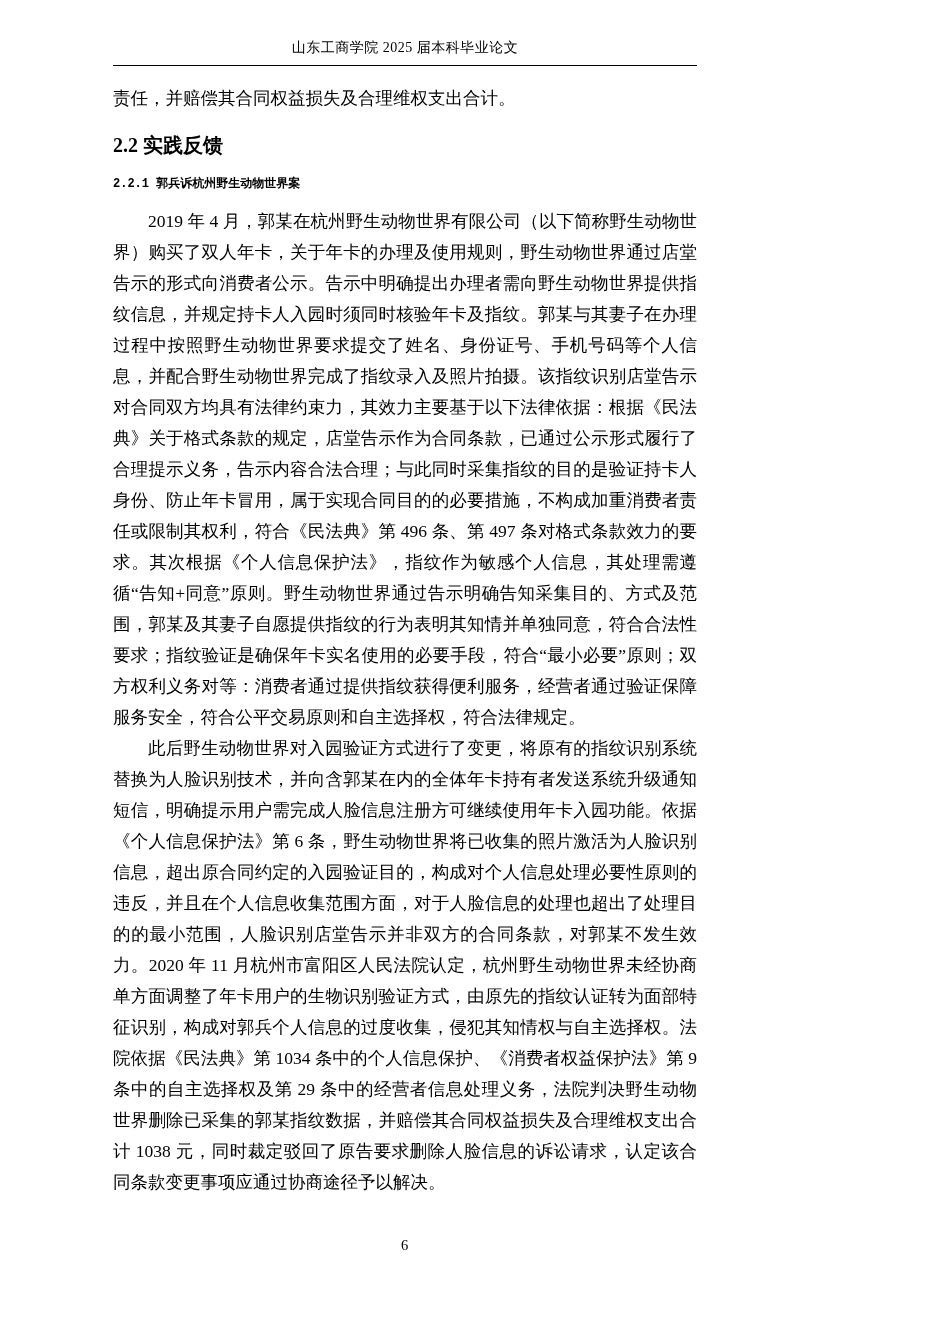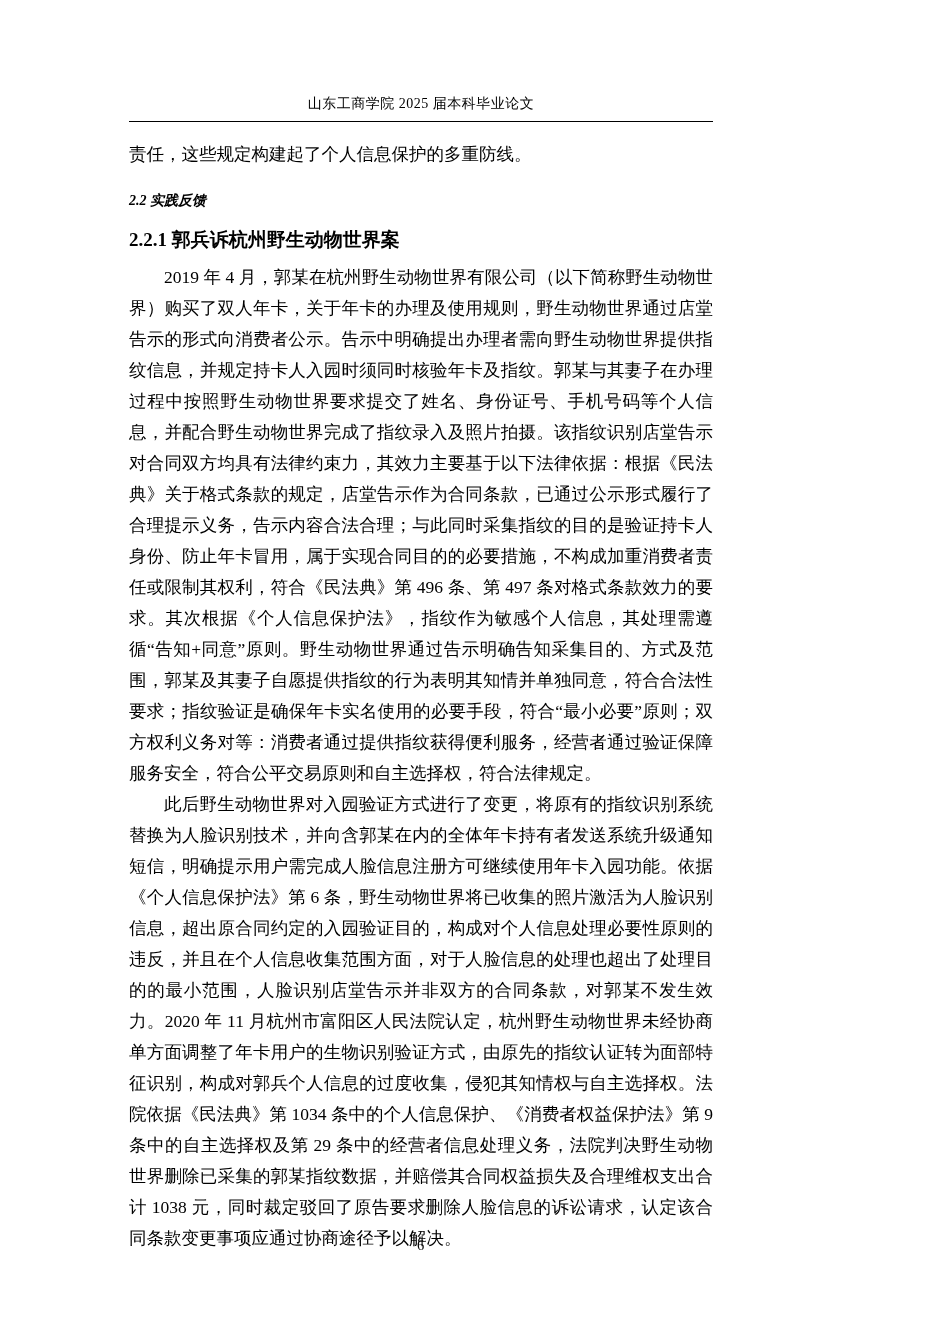--- a/index.html
+++ b/index.html
@@ -6,25 +6,24 @@
   html, body {
     margin: 0;
     padding: 0;
     background: #ffffff;
   }
   .page {
     position: relative;
     width: 809px;
     height: 1344px;
     background: #ffffff;
-    padding: 94px 112px 0 113px;
+    padding: 38px 112px 0 113px;
     font-family: "Liberation Serif", "DejaVu Serif", serif;
     color: #000000;
     overflow: hidden;
-    margin-left: 16px;
   }
   .doc-header {
     text-align: center;
     font-size: 14px;
     line-height: 20px;
     padding-bottom: 7px;
     border-bottom: 1px solid #000000;
     letter-spacing: 0.5px;
   }
   .doc-body {
@@ -34,31 +33,31 @@
     text-align: justify;
   }
   .para {
     margin: 0;
     text-indent: 2em;
   }
   .para.no-indent {
     text-indent: 0;
   }
   .section-heading {
-    font-size: 14px;
+    font-size: 20px;
     font-weight: bold;
     line-height: 30px;
     margin: 16px 0 11px 0;
-    font-style: italic;
   }
   .subsection-heading {
-    font-size: 19px;
+    font-size: 12px;
     font-weight: bold;
     line-height: 26px;
     margin: 6px 0 9px 0;
+    font-family: Liberation Mono, monospace;
   }
   .doc-footer {
     position: absolute;
     left: 0;
     bottom: 90px;
     width: 100%;
     text-align: center;
     font-size: 14.5px;
     line-height: 18px;
   }
@@ -67,21 +66,21 @@
 <body>
 
 <div class="page">
 
   <header class="doc-header">
     <div>山东工商学院 2025 届本科毕业论文</div>
   </header>
 
   <main class="doc-body">
 
-    <p class="para no-indent">责任，这些规定构建起了个人信息保护的多重防线。</p>
+    <p class="para no-indent">责任，并赔偿其合同权益损失及合理维权支出合计。</p>
 
     <h2 class="section-heading">2.2 实践反馈</h2>
 
     <h3 class="subsection-heading">2.2.1 郭兵诉杭州野生动物世界案</h3>
 
     <p class="para">2019 年 4 月，郭某在杭州野生动物世界有限公司（以下简称野生动物世界）购买了双人年卡，关于年卡的办理及使用规则，野生动物世界通过店堂告示的形式向消费者公示。告示中明确提出办理者需向野生动物世界提供指纹信息，并规定持卡人入园时须同时核验年卡及指纹。郭某与其妻子在办理过程中按照野生动物世界要求提交了姓名、身份证号、手机号码等个人信息，并配合野生动物世界完成了指纹录入及照片拍摄。该指纹识别店堂告示对合同双方均具有法律约束力，其效力主要基于以下法律依据：根据《民法典》关于格式条款的规定，店堂告示作为合同条款，已通过公示形式履行了合理提示义务，告示内容合法合理；与此同时采集指纹的目的是验证持卡人身份、防止年卡冒用，属于实现合同目的的必要措施，不构成加重消费者责任或限制其权利，符合《民法典》第 496 条、第 497 条对格式条款效力的要求。其次根据《个人信息保护法》，指纹作为敏感个人信息，其处理需遵循“告知+同意”原则。野生动物世界通过告示明确告知采集目的、方式及范围，郭某及其妻子自愿提供指纹的行为表明其知情并单独同意，符合合法性要求；指纹验证是确保年卡实名使用的必要手段，符合“最小必要”原则；双方权利义务对等：消费者通过提供指纹获得便利服务，经营者通过验证保障服务安全，符合公平交易原则和自主选择权，符合法律规定。</p>
 
     <p class="para">此后野生动物世界对入园验证方式进行了变更，将原有的指纹识别系统替换为人脸识别技术，并向含郭某在内的全体年卡持有者发送系统升级通知短信，明确提示用户需完成人脸信息注册方可继续使用年卡入园功能。依据《个人信息保护法》第 6 条，野生动物世界将已收集的照片激活为人脸识别信息，超出原合同约定的入园验证目的，构成对个人信息处理必要性原则的违反，并且在个人信息收集范围方面，对于人脸信息的处理也超出了处理目的的最小范围，人脸识别店堂告示并非双方的合同条款，对郭某不发生效力。2020 年 11 月杭州市富阳区人民法院认定，杭州野生动物世界未经协商单方面调整了年卡用户的生物识别验证方式，由原先的指纹认证转为面部特征识别，构成对郭兵个人信息的过度收集，侵犯其知情权与自主选择权。法院依据《民法典》第 1034 条中的个人信息保护、《消费者权益保护法》第 9 条中的自主选择权及第 29 条中的经营者信息处理义务，法院判决野生动物世界删除已采集的郭某指纹数据，并赔偿其合同权益损失及合理维权支出合计 1038 元，同时裁定驳回了原告要求删除人脸信息的诉讼请求，认定该合同条款变更事项应通过协商途径予以解决。</p>
 
 

